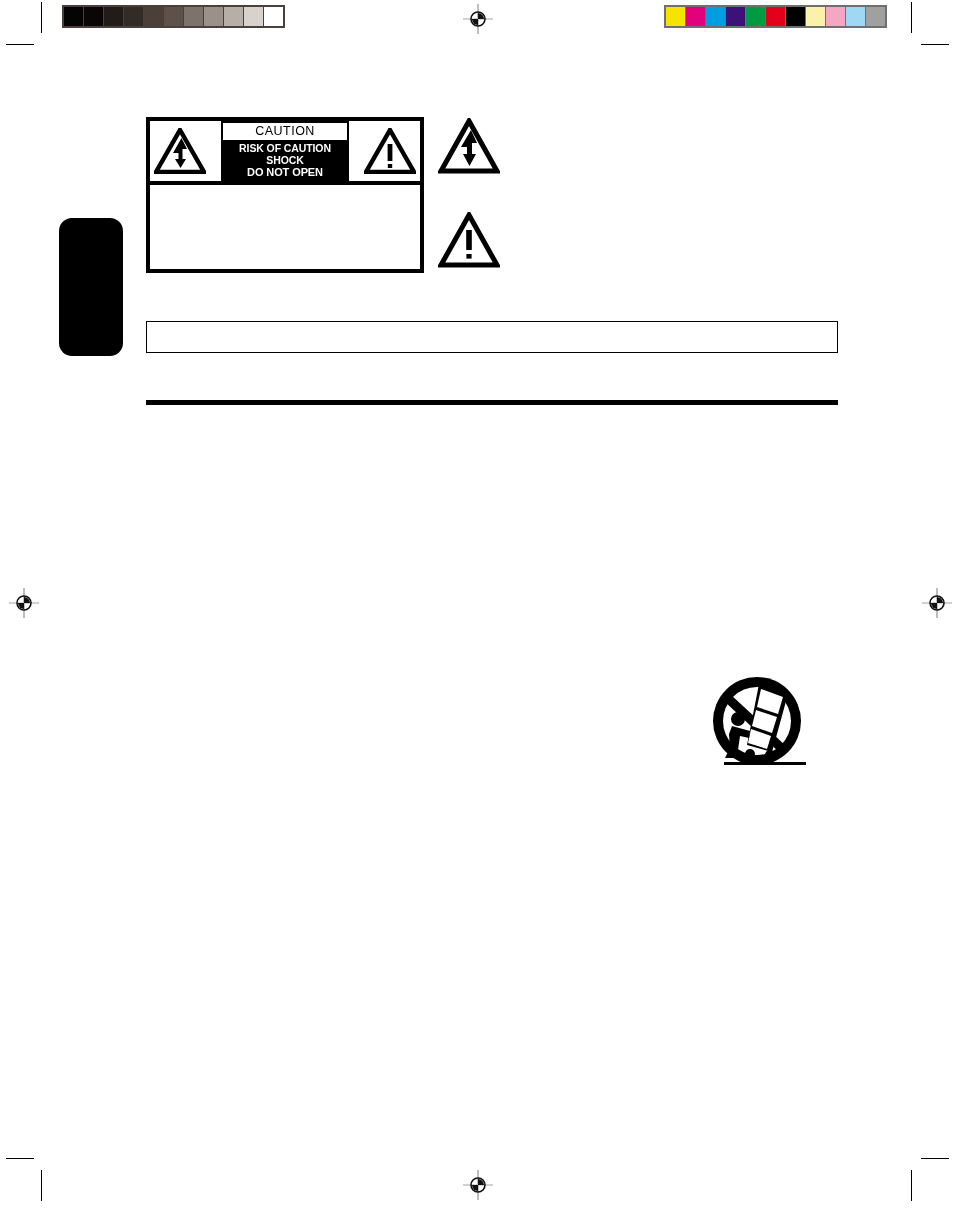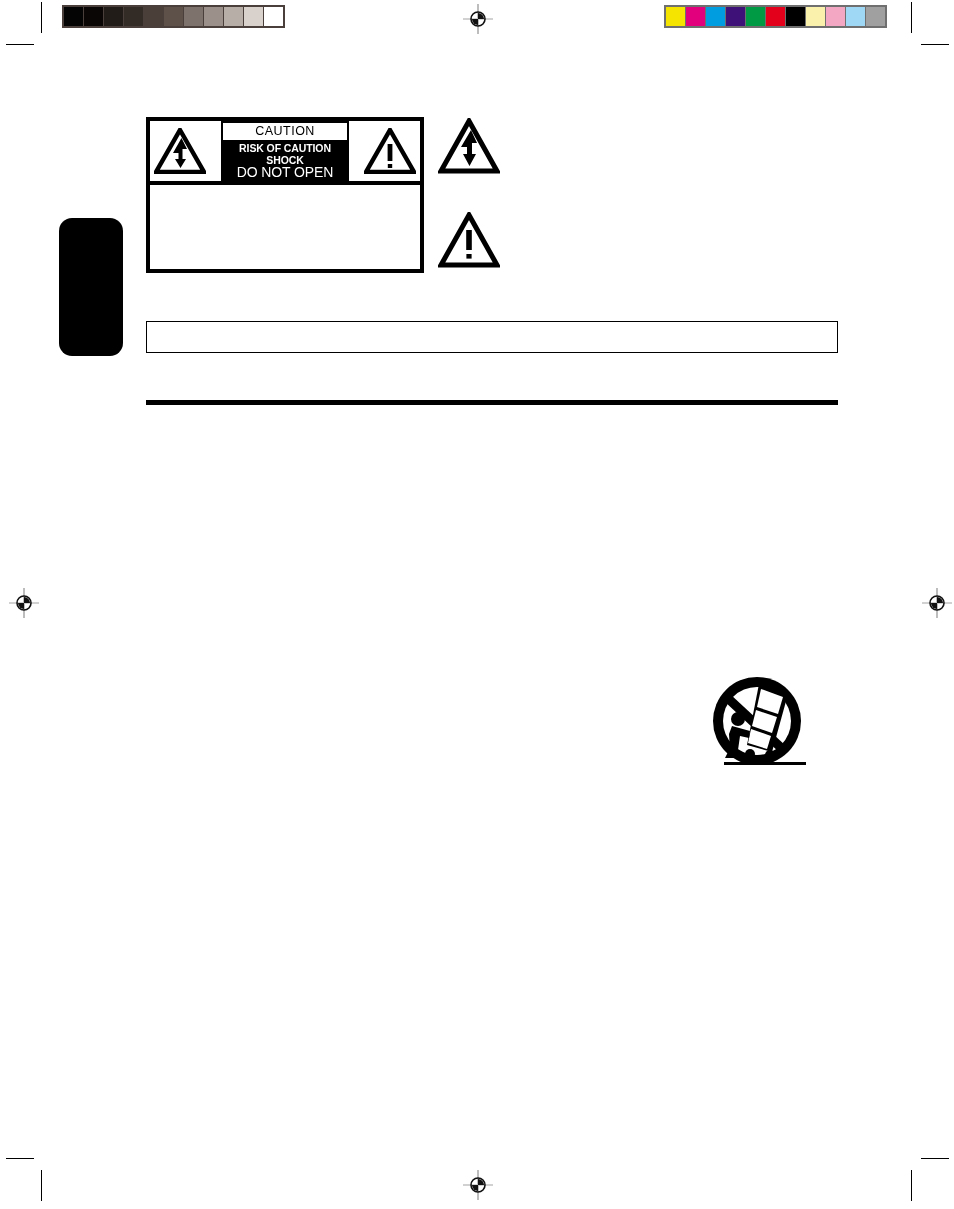--- a/index.html
+++ b/index.html
@@ -123,22 +123,22 @@
   }
   #caution-sub1 {
     font-family: "Liberation Sans", sans-serif;
     font-size: 10.5px;
     font-weight: bold;
     line-height: 12px;
     letter-spacing: -0.1px;
   }
   #caution-sub2 {
     font-family: "Liberation Sans", sans-serif;
-    font-size: 14px;
-    font-weight: normal;
+    font-size: 11px;
+    font-weight: bold;
     line-height: 12px;
     letter-spacing: -0.1px;
   }
 
   
   #symbol-bolt {
     position: absolute;
     left: 438px;
     top: 118px;
     width: 62px;

